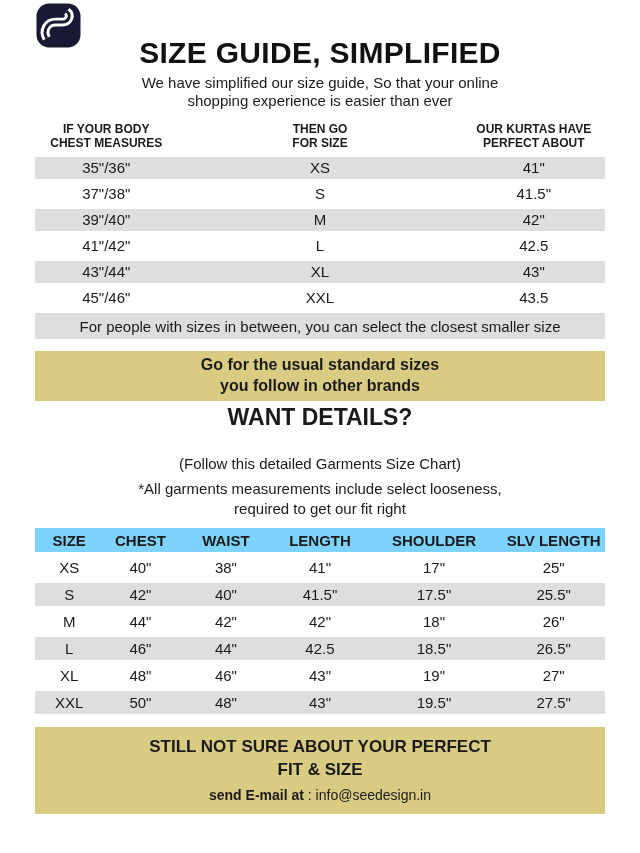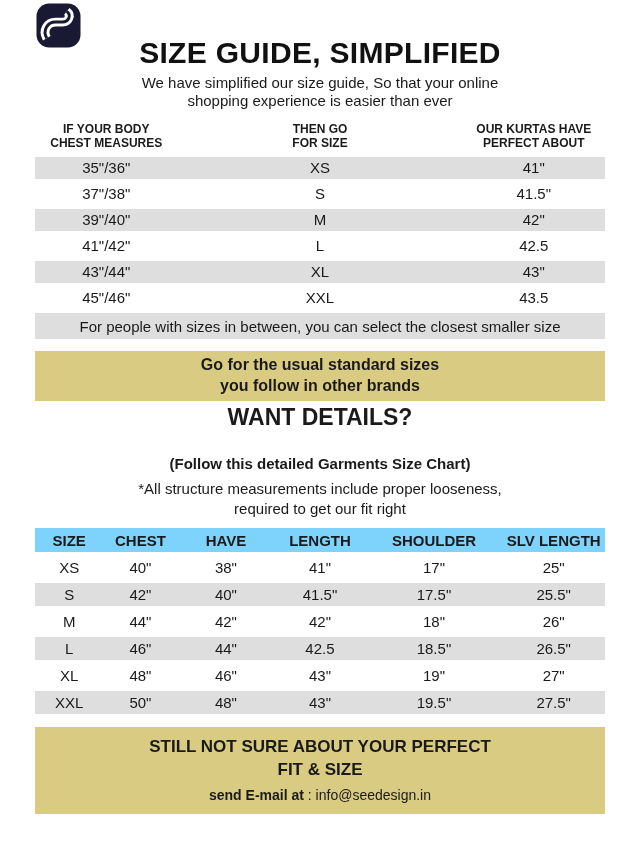--- a/index.html
+++ b/index.html
@@ -18,21 +18,21 @@
   .fit-c1{width:25%;}.fit-c2{width:50%;}.fit-c3{width:25%;}
   tr.g td{background:#dedede;}
 
   .note-bar{background:#dedede;font-size:15px;text-align:center;padding:5px 0 4px;}
 
   .redefined{font-size:15px;line-height:1.3;text-align:center;margin:9px 0 10px;}
 
   .banner{background:#d9cc82;font-size:16px;font-weight:bold;line-height:1.3;text-align:center;padding:4px 0 5px;margin-top:12px;}
 
   .want-title{font-size:23px;font-weight:bold;text-align:center;margin:3px 0 3px;}
-  .want-sub{font-size:15px;font-weight:bold;text-align:center;margin-top:24px;}
+  .want-sub{font-size:15px;font-weight:normal;text-align:center;margin-top:24px;}
   .want-note{font-size:15px;line-height:1.3;text-align:center;margin:7px 0 6px;}
 
   .garment-table th{background:#7dd3fc;font-size:15px;font-weight:bold;height:24px;padding:0;text-align:center;}
   .garment-table td{font-size:15px;text-align:center;height:23px;padding:0;}
   .gc1{width:12%;}.gc2{width:13%;}.gc3{width:17%;}.gc4{width:16%;}.gc5{width:24%;}.gc6{width:18%;}
 
   .footer-banner{background:#d9cc82;text-align:center;margin-top:9px;padding:9px 0 11px;}
   .footer-line{font-size:17px;font-weight:bold;line-height:1.35;}
   .footer-email{font-size:14px;margin-top:5px;}
   .b{font-weight:bold;}
@@ -117,38 +117,38 @@
 
 
   <div class="banner">
     <div>Go for the usual standard sizes</div>
     <div>you follow in other brands</div>
   </div>
 
   <div class="want-title">WANT DETAILS?</div>
   <div class="want-sub">(Follow this detailed Garments Size Chart)</div>
   <div class="want-note">
-    <div>*All structure measurements include proper looseness,</div>
+    <div>*All garments measurements include select looseness,</div>
     <div>required to get our fit right</div>
   </div>
 
   <table class="garment-table">
     <colgroup>
         <col class="gc1">
         <col class="gc2">
         <col class="gc3">
         <col class="gc4">
         <col class="gc5">
         <col class="gc6">
       </colgroup>
     <thead>
       <tr>
         <th>SIZE</th>
         <th>CHEST</th>
-        <th>HAVE</th>
+        <th>WAIST</th>
         <th>LENGTH</th>
         <th>SHOULDER</th>
         <th>SLV LENGTH</th>
       </tr>
     </thead>
     <tbody>
       <tr>
         <td>XS</td>
         <td>40"</td>
         <td>38"</td>

